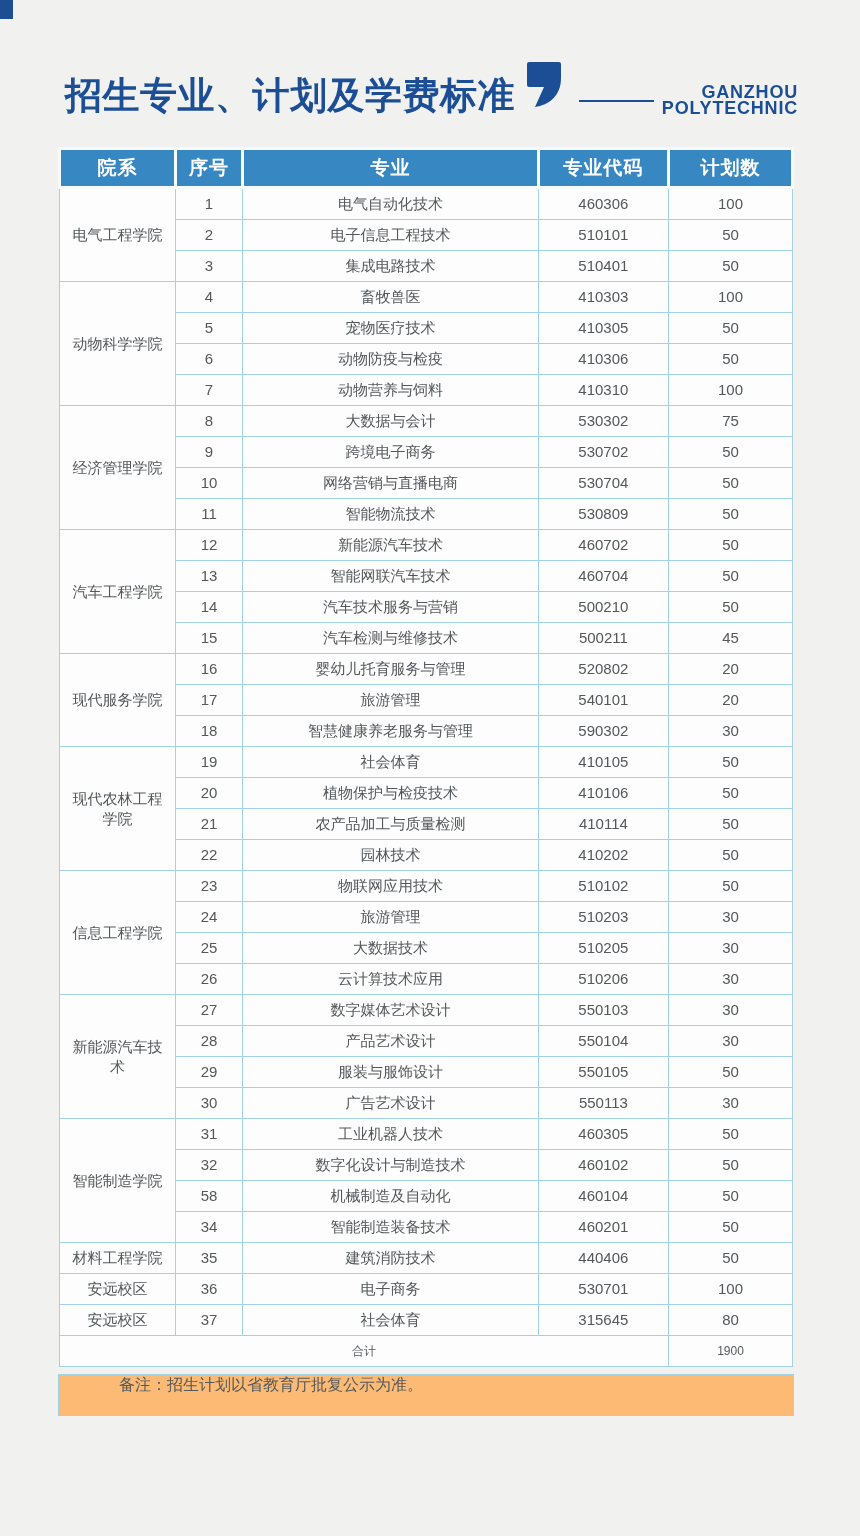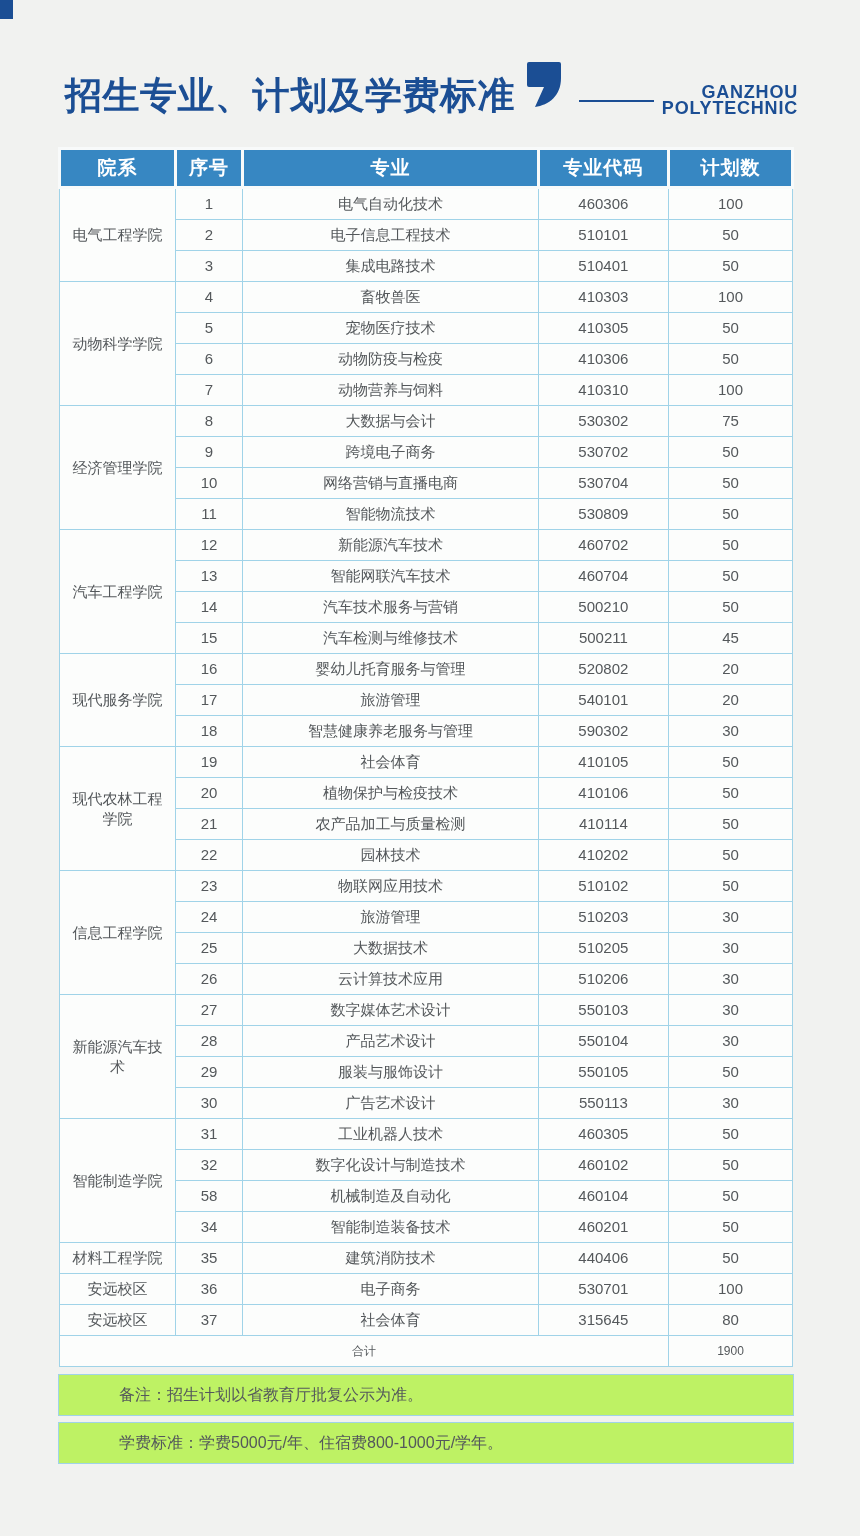--- a/index.html
+++ b/index.html
@@ -53,22 +53,22 @@
     height:30px;padding:0 6px;
     text-align:center;vertical-align:middle;
     color:#54585b;font-size:15px;line-height:20px;
   }
   table.plan-table tbody td.dept{font-size:15px;}
   table.plan-table tbody tr.total-row td{font-size:12px;}
 
   .note-box{
     box-sizing:border-box;
     margin-top:6px;height:42px;width:100%;
-    border:1px solid #a0d3e8;background:#bef264;
-    display:flex;align-items:center;
+    border:1px solid #a0d3e8;background:#fdba74;
+    display:flex;
     padding-left:60px;
     color:#54585b;font-size:16px;
   }
 </style>
 </head>
 <body>
 
 <div class="page">
 
   <div class="corner-mark"></div>
@@ -343,18 +343,15 @@
           <tr class="total-row">
             <td colspan="4">合计</td>
             <td>1900</td>
           </tr>
         </tbody>
     </table>
 
     <div class="note-box" style="margin-top:7px">
       <span>备注：招生计划以省教育厅批复公示为准。</span>
     </div>
-    <div class="note-box">
-      <span>学费标准：学费5000元/年、住宿费800-1000元/学年。</span>
-    </div>
   </div>
 
 </div>
 
 </body></html>

